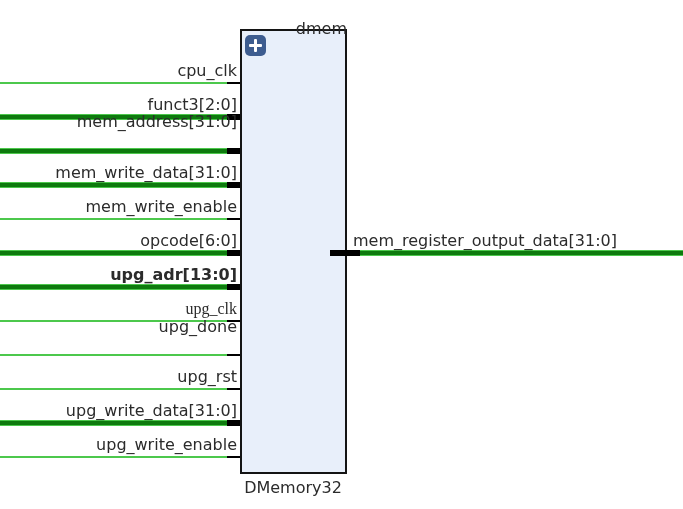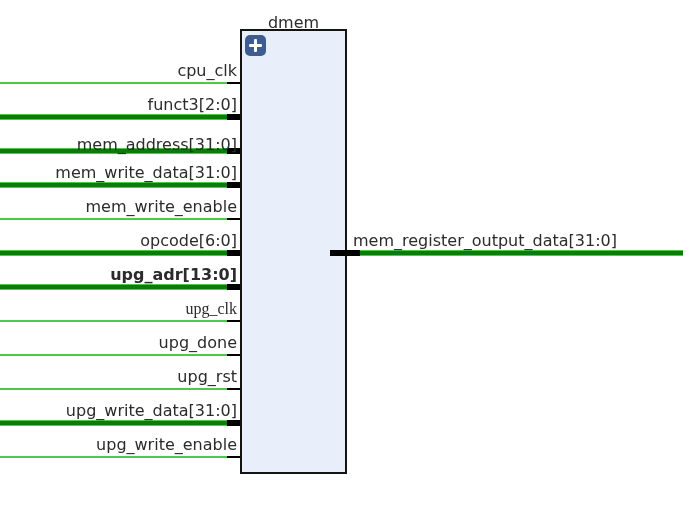--- a/index.html
+++ b/index.html
@@ -57,22 +57,22 @@
     border:none;border-radius:5px;
     padding:0;cursor:pointer;
   }
   .plus{position:absolute;left:0;top:0;width:100%;height:100%;}
   .plus::before,.plus::after{
     content:"";position:absolute;background:var(--expand-fg);border-radius:1px;
   }
   .plus::before{left:4px;top:9px;width:13px;height:3px;}
   .plus::after{left:9px;top:4px;width:3px;height:13px;}
   .instance-label{
-    position:absolute;left:240px;top:12px;width:107px;
-    text-align:center;white-space:nowrap;height:22px;line-height:22px;
+    position:absolute;left:240px;top:18px;width:107px;
+    text-align:right;white-space:nowrap;height:22px;line-height:22px;
   }
   .type-label{
     position:absolute;left:293px;top:477px;
     transform:translateX(-50%);
     white-space:nowrap;height:22px;line-height:22px;
   }
   .out-net{left:360px;top:250px;width:323px;}
   .out-stub{left:330px;top:250px;width:30px;}
 </style>
 </head>
@@ -87,21 +87,21 @@
         <div class="port-label in-label" style="top: 61px;">cpu_clk</div>
       </div>
       <div>
         <div class="net bus" style="left: 0px; width: 227px; top: 114px;"></div>
         <div class="stub thick" style="left: 227px; width: 33px; top: 114px;"></div>
         <div class="port-label in-label" style="top: 95px;">funct3[2:0]</div>
       </div>
       <div>
         <div class="net bus" style="left: 0px; width: 227px; top: 148px;"></div>
         <div class="stub thick" style="left: 227px; width: 33px; top: 148px;"></div>
-        <div class="port-label in-label" style="top: 135px;">mem_address[31:0]</div>
+        <div class="port-label in-label" style="top: 112px;">mem_address[31:0]</div>
       </div>
       <div>
         <div class="net bus" style="left: 0px; width: 227px; top: 182px;"></div>
         <div class="stub thick" style="left: 227px; width: 33px; top: 182px;"></div>
         <div class="port-label in-label" style="top: 163px;">mem_write_data[31:0]</div>
       </div>
       <div>
         <div class="net single" style="left: 0px; width: 227px; top: 218px;"></div>
         <div class="stub thin" style="left: 227px; width: 33px; top: 218px;"></div>
         <div class="port-label in-label" style="top: 197px;">mem_write_enable</div>
@@ -117,21 +117,21 @@
         <div class="port-label in-label" style="top: 265px; font-weight: bold;">upg_adr[13:0]</div>
       </div>
       <div>
         <div class="net single" style="left: 0px; width: 227px; top: 320px;"></div>
         <div class="stub thin" style="left: 227px; width: 33px; top: 320px;"></div>
         <div class="port-label in-label" style="top: 299px; font-family: Liberation Serif, serif;">upg_clk</div>
       </div>
       <div>
         <div class="net single" style="left: 0px; width: 227px; top: 354px;"></div>
         <div class="stub thin" style="left: 227px; width: 33px; top: 354px;"></div>
-        <div class="port-label in-label" style="top: 333px;">upg_done</div>
+        <div class="port-label in-label" style="top: 317px;">upg_done</div>
       </div>
       <div>
         <div class="net single" style="left: 0px; width: 227px; top: 388px;"></div>
         <div class="stub thin" style="left: 227px; width: 33px; top: 388px;"></div>
         <div class="port-label in-label" style="top: 367px;">upg_rst</div>
       </div>
       <div>
         <div class="net bus" style="left: 0px; width: 227px; top: 420px;"></div>
         <div class="stub thick" style="left: 227px; width: 33px; top: 420px;"></div>
         <div class="port-label in-label" style="top: 401px;">upg_write_data[31:0]</div>
@@ -144,20 +144,21 @@
     </div>
 
   <div class="block">
     <button class="expand-btn">
       <span class="plus"></span>
     </button>
   </div>
 
   <div class="instance-label">dmem</div>
 
+  <div class="type-label">DMemory32</div>
 
   <div>
     <div class="net bus out-net"></div>
     <div class="stub thick out-stub"></div>
     <div class="port-label out-label">mem_register_output_data[31:0]</div>
   </div>
 
 </div>
 
 </body></html>

